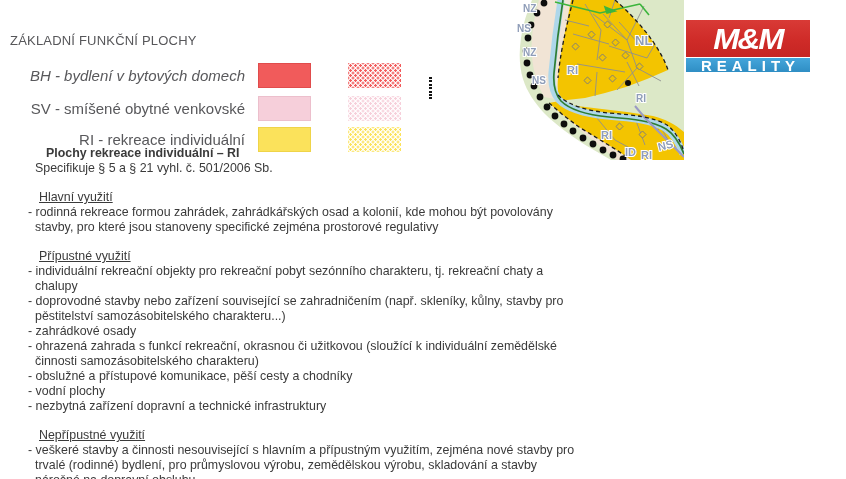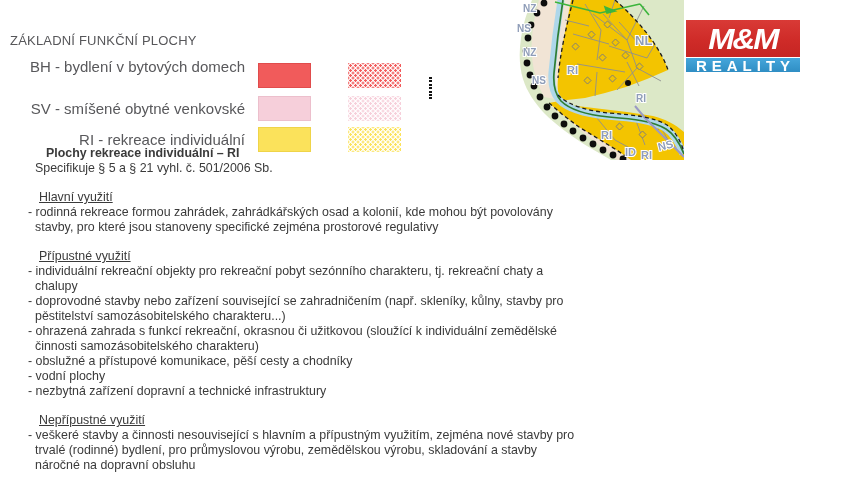--- a/index.html
+++ b/index.html
@@ -18,21 +18,21 @@
     background-size:5px 5px;background-position:0 0,2.5px 2.5px;}
 
   
   #dash-mark{position:absolute;left:429px;top:77px;width:3px;height:24px;
     background:repeating-linear-gradient(to bottom,#141414 0 2px,transparent 2px 3.4px);}
 
   
   #map{position:absolute;left:497px;top:0;width:187px;height:160px;}
 
   
-  #logo{position:absolute;left:686px;top:20px;width:114px;}
+  #logo{position:absolute;left:686px;top:20px;width:124px;}
   #logo-red{height:37px;background:linear-gradient(180deg,#d93a36 0%,#cf2b28 55%,#c62523 100%);
     display:flex;align-items:center;justify-content:center;}
   #logo-mm{color:#fff;font-weight:bold;font-style:italic;font-size:30px;line-height:1;
     letter-spacing:-2px;transform:scaleX(1.05);font-family:"Liberation Sans",sans-serif;}
   #logo-blue{margin-top:1px;height:14px;background:linear-gradient(180deg,#45a6db,#2f8ec4);
     display:flex;align-items:center;justify-content:center;}
   #logo-reality{color:#fff;font-weight:bold;font-size:15px;letter-spacing:5px;
     text-indent:5px;line-height:1;}
 
   
@@ -44,21 +44,21 @@
   .doc-section-title{text-decoration:underline;margin-left:11px;}
   .doc-item{padding-left:7px;text-indent:-7px;}
 </style>
 </head>
 <body>
 
 <div id="page">
 
   <div id="legend-title">ZÁKLADNÍ FUNKČNÍ PLOCHY</div>
   <div id="legend-rows">
-      <div class="legend-label" style="top: 58px;">BH - bydlení v bytových domech</div>
+      <div class="legend-label" style="top: 67px; font-style: italic;">BH - bydlení v bytových domech</div>
       <div class="sw sw-solid" style="left: 258px; top: 63px; background: rgb(241, 91, 91); border-color: rgb(224, 76, 76);"></div>
       <div class="sw sw-pattern" style="left: 348px; top: 63px; --c: #f15b5b;"></div>
       <div class="legend-label" style="top: 100px;">SV - smíšené obytné venkovské</div>
       <div class="sw sw-solid" style="left: 258px; top: 96px; background: rgb(246, 207, 218); border-color: rgb(236, 191, 204);"></div>
       <div class="sw sw-pattern" style="left: 348px; top: 96px; --c: #f6cfda;"></div>
       <div class="legend-label" style="top: 131px;">RI - rekreace individuální</div>
       <div class="sw sw-solid" style="left: 258px; top: 127px; background: rgb(251, 226, 91); border-color: rgb(239, 212, 73);"></div>
       <div class="sw sw-pattern" style="left: 348px; top: 127px; --c: #fbe25b;"></div>
     </div>
 
@@ -168,20 +168,21 @@
     <div id="doc-subheading">Specifikuje § 5 a § 21 vyhl. č. 501/2006 Sb.</div>
     <div id="doc-sections">
         <div class="doc-section">
           <div class="doc-section-title">Hlavní využití</div>
           <div class="doc-item">- rodinná rekreace formou zahrádek, zahrádkářských osad a kolonií, kde mohou být povolovány stavby, pro které jsou stanoveny specifické zejména prostorové regulativy</div>
         </div>
         <div class="doc-section">
           <div class="doc-section-title">Přípustné využití</div>
           <div class="doc-item">- individuální rekreační objekty pro rekreační pobyt sezónního charakteru, tj. rekreační chaty a chalupy</div>
           <div class="doc-item">- doprovodné stavby nebo zařízení související se zahradničením (např. skleníky, kůlny, stavby pro pěstitelství samozásobitelského charakteru...)</div>
+          <div class="doc-item">- zahrádkové osady</div>
           <div class="doc-item">- ohrazená zahrada s funkcí rekreační, okrasnou či užitkovou (sloužící k individuální zemědělské činnosti samozásobitelského charakteru)</div>
           <div class="doc-item">- obslužné a přístupové komunikace, pěší cesty a chodníky</div>
           <div class="doc-item">- vodní plochy</div>
           <div class="doc-item">- nezbytná zařízení dopravní a technické infrastruktury</div>
         </div>
         <div class="doc-section">
           <div class="doc-section-title">Nepřípustné využití</div>
           <div class="doc-item">- veškeré stavby a činnosti nesouvisející s hlavním a přípustným využitím, zejména nové stavby pro trvalé (rodinné) bydlení, pro průmyslovou výrobu, zemědělskou výrobu, skladování a stavby náročné na dopravní obsluhu</div>
         </div>
       </div>

